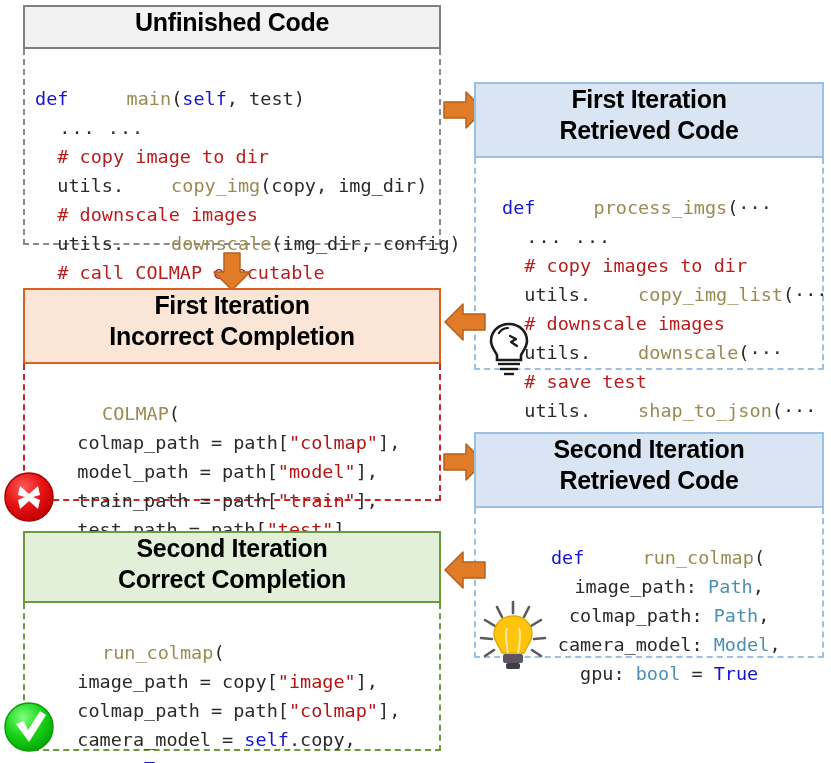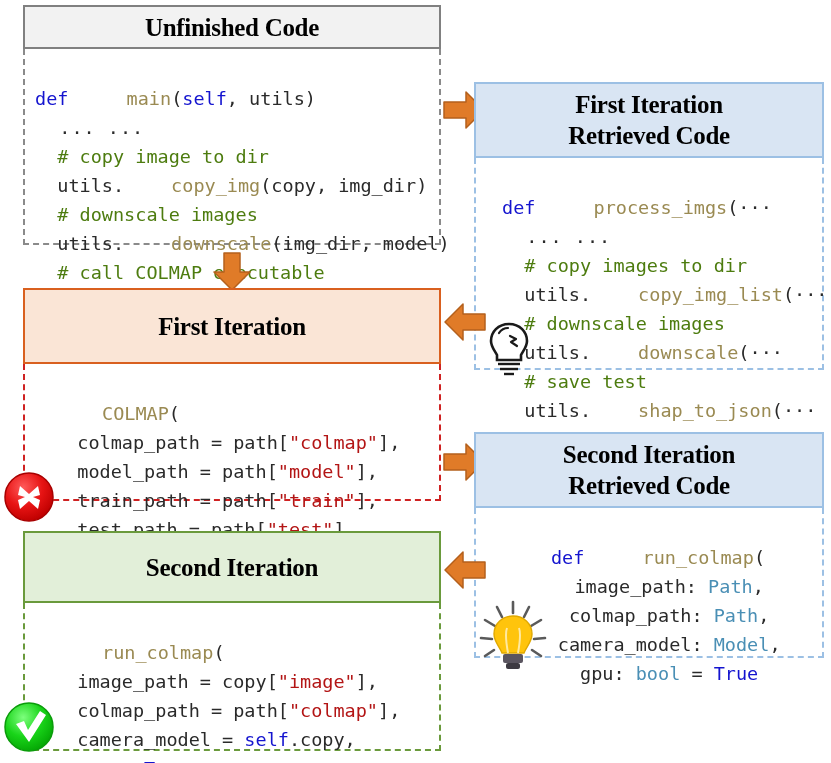--- a/index.html
+++ b/index.html
@@ -15,30 +15,30 @@
     overflow: hidden;
     font-family: "DejaVu Sans Mono", monospace;
   }
 
   
   .panel { position: absolute; }
 
   .panel-header {
     box-sizing: border-box;
     text-align: center;
-    font-family: Liberation Serif, serif;
+    font-family: Liberation Sans, sans-serif;
     font-weight: bold;
     font-size: 25px;
     line-height: 31px;
     color: #000000;
     letter-spacing: -0.3px;
     display: flex;
     flex-direction: column;
     align-items: center;
-    justify-content: center;
+    justify-content: flex-start;
   }
 
   .panel-body {
     box-sizing: border-box;
     font-family: "DejaVu Sans Mono", monospace;
     font-size: 18.5px;
     line-height: 29px;
     color: #2a2a2a;
     white-space: pre;
     padding: 6px 8px 8px 10px;
@@ -52,21 +52,21 @@
 
   
   .bdy-gray   { border:2px dashed #8a8a8a; border-top:none; }
   .bdy-blue   { border:2px dashed #9cc0e4; border-top:none; }
   .bdy-red    { border:2px dashed #cf2222; border-top:none; }
   .bdy-green  { border:2px dashed #6a9a3c; border-top:none; }
 
   
   .t-kw     { color:#1414cf;margin-top:36px; }              
   .t-fn     { color:#9a8a52;padding-left:47px; }              
-  .t-cmt    { color:#4d7c0f; }              
+  .t-cmt    { color:#b91c1c; }              
   .t-str    { color:#b31515; }              
   .t-type   { color:#4a8fb5; }              
   .t-plain  { color:#2a2a2a; }
   .t-dots   { color:#2a2a2a; letter-spacing:1px; }
 
   .blank-line {
     display:inline-block;
     width:205px;
     border-bottom:3px solid #000;
     vertical-align: 4px;
@@ -86,26 +86,26 @@
   .bulb svg { display:block; }
 </style>
 </head>
 <body>
 
 <div class="panel" style="left:23px; top:5px; width:418px;">
   <div class="panel-header hdr-gray" style="height:44px;">
     <span>Unfinished Code</span>
   </div>
   <div class="panel-body bdy-gray" style="height:196px;">
-<span><span class="t-kw">def</span> <span class="t-fn">main</span><span class="t-plain">(</span><span class="t-kw">self</span><span class="t-plain">, utils)</span></span>
+<span><span class="t-kw">def</span> <span class="t-fn">main</span><span class="t-plain">(</span><span class="t-kw">self</span><span class="t-plain">, test)</span></span>
 <span class="t-dots">  <span>... ...</span></span>
 <span class="t-cmt">  <span># copy image to dir</span></span>
 <span>  <span class="t-plain">utils.</span><span class="t-fn">copy_img</span><span class="t-plain">(copy, img_dir)</span></span>
 <span class="t-cmt">  <span># downscale images</span></span>
-<span>  <span class="t-plain">utils.</span><span class="t-fn">downscale</span><span class="t-plain">(img_dir, model)</span></span>
+<span>  <span class="t-plain">utils.</span><span class="t-fn">downscale</span><span class="t-plain">(img_dir, config)</span></span>
 <span class="t-cmt">  <span># call COLMAP executable</span></span>
 <span>  <span class="t-plain">&gt;&gt;</span><span class="blank-line"></span></span></div>
 </div>
 
 <div class="arrow" style="left:442px; top:88px;">
   <svg width="44" height="44" viewBox="0 0 44 44">
     <polygon points="2,14 24,14 24,4 42,22 24,40 24,30 2,30" fill="#e07b28" stroke="#b4601c" stroke-width="1.5" stroke-linejoin="round"></polygon>
   </svg>
 </div>
 
@@ -144,20 +144,21 @@
 
 <div class="arrow" style="left:443px; top:300px;">
   <svg width="44" height="44" viewBox="0 0 44 44">
     <polygon points="42,14 20,14 20,4 2,22 20,40 20,30 42,30" fill="#e07b28" stroke="#b4601c" stroke-width="1.5" stroke-linejoin="round"></polygon>
   </svg>
 </div>
 
 <div class="panel" style="left:23px; top:288px; width:418px;">
   <div class="panel-header hdr-orange" style="height:76px;">
     <span>First Iteration</span>
+    <span>Incorrect Completion</span>
   </div>
   <div class="panel-body bdy-red" style="height:137px; padding-left:30px;">
 <span><span class="t-fn">COLMAP</span><span class="t-plain">(</span></span>
 <span>  <span class="t-plain">colmap_path = path[</span><span class="t-str">"colmap"</span><span class="t-plain">],</span></span>
 <span>  <span class="t-plain">model_path = path[</span><span class="t-str">"model"</span><span class="t-plain">],</span></span>
 <span>  <span class="t-plain">train_path = path[</span><span class="t-str">"train"</span><span class="t-plain">],</span></span>
 <span>  <span class="t-plain">test_path = path[</span><span class="t-str">"test"</span><span class="t-plain">]</span></span></div>
 </div>
 
 <div class="badge" style="left:2px; top:470px;">
@@ -215,20 +216,21 @@
 
 <div class="arrow" style="left:443px; top:548px;">
   <svg width="44" height="44" viewBox="0 0 44 44">
     <polygon points="42,14 20,14 20,4 2,22 20,40 20,30 42,30" fill="#e07b28" stroke="#b4601c" stroke-width="1.5" stroke-linejoin="round"></polygon>
   </svg>
 </div>
 
 <div class="panel" style="left:23px; top:531px; width:418px;">
   <div class="panel-header hdr-green" style="height:72px;">
     <span>Second Iteration</span>
+    <span>Correct Completion</span>
   </div>
   <div class="panel-body bdy-green" style="height:148px; padding-left:30px;">
 <span><span class="t-fn">run_colmap</span><span class="t-plain">(</span></span>
 <span>  <span class="t-plain">image_path = copy[</span><span class="t-str">"image"</span><span class="t-plain">],</span></span>
 <span>  <span class="t-plain">colmap_path = path[</span><span class="t-str">"colmap"</span><span class="t-plain">],</span></span>
 <span>  <span class="t-plain">camera_model = </span><span class="t-kw">self</span><span class="t-plain">.copy,</span></span>
 <span>  <span class="t-plain">gpu = </span><span class="t-kw">True</span></span></div>
 </div>
 
 <div class="badge" style="left:2px; top:700px;">

